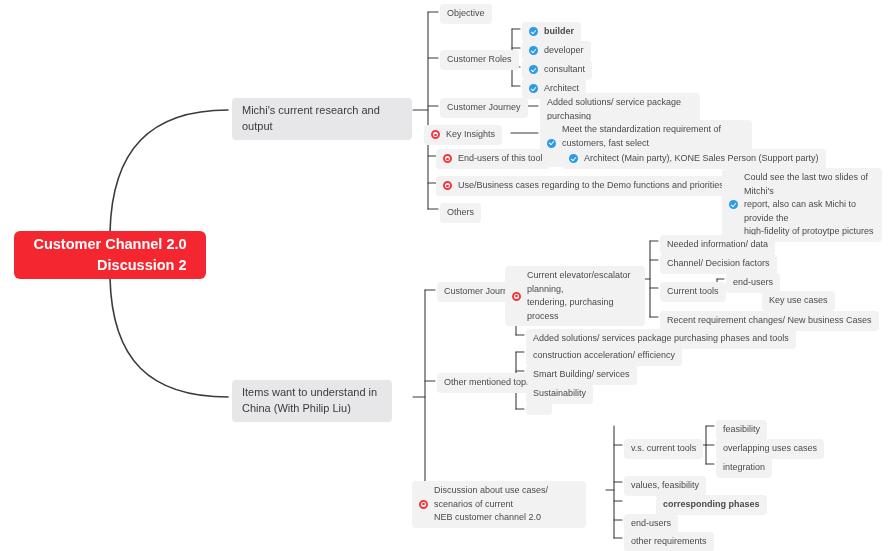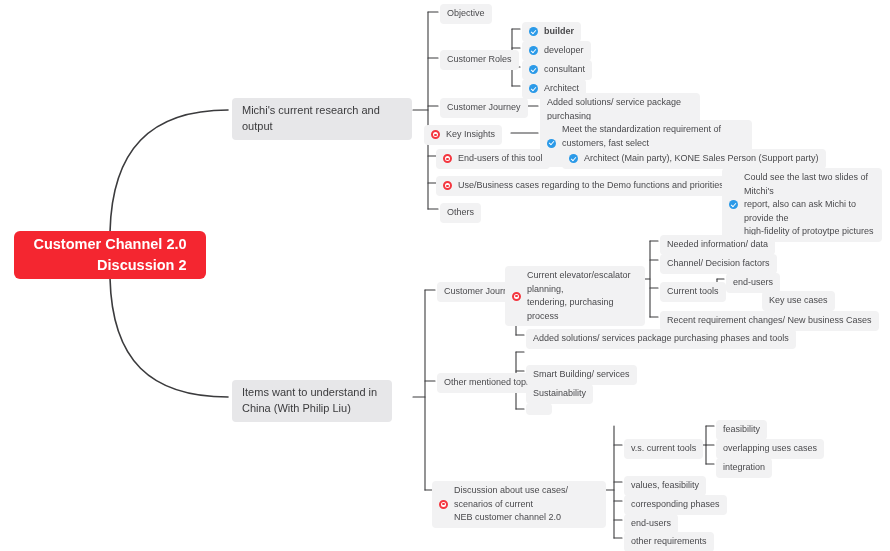--- a/index.html
+++ b/index.html
@@ -298,31 +298,34 @@
     <span class="label">Recent requirement changes/ New business Cases</span>
   </div>
 
   <div class="node chip" style="left:526px; top:329px;text-align:center;">
     <span class="label">Added solutions/ services package purchasing phases and tools</span>
   </div>
 
   <div class="node chip" style="left:437px; top:373px;">
     <span class="label">Other mentioned topics</span>
   </div>
+  <div class="node chip" style="left:526px; top:346px;">
+    <span class="label">construction acceleration/ efficiency</span>
+  </div>
   <div class="node chip" style="left:526px; top:365px;">
     <span class="label">Smart Building/ services</span>
   </div>
   <div class="node chip" style="left:526px; top:384px;">
     <span class="label">Sustainability</span>
   </div>
   <div class="node chip empty" style="left:526px; top:403px;">
     <span class="label"></span>
   </div>
 
-  <div class="node chip" style="left:432px; top:481px; width:174px;">
+  <div class="node chip" style="left:412px; top:481px; width:174px;">
     <span class="ico red"></span>
     <span class="label">Discussion about use cases/ scenarios of current
 NEB customer channel 2.0</span>
   </div>
 
   <div class="node chip" style="left:624px; top:439px;">
     <span class="label">v.s. current tools</span>
   </div>
   <div class="node chip" style="left:716px; top:420px;">
     <span class="label">feasibility</span>
@@ -330,21 +333,21 @@
   <div class="node chip" style="left:716px; top:439px;">
     <span class="label">overlapping uses cases</span>
   </div>
   <div class="node chip" style="left:716px; top:458px;">
     <span class="label">integration</span>
   </div>
 
   <div class="node chip" style="left:624px; top:476px;">
     <span class="label">values, feasibility</span>
   </div>
-  <div class="node chip" style="left:624px; top:495px;">
+  <div class="node chip" style="left:656px; top:495px;font-weight:bold;">
     <span class="label">corresponding phases</span>
   </div>
   <div class="node chip" style="left:624px; top:514px;">
     <span class="label">end-users</span>
   </div>
   <div class="node chip" style="left:624px; top:532px;">
     <span class="label">other requirements</span>
   </div>
 
 </div>

